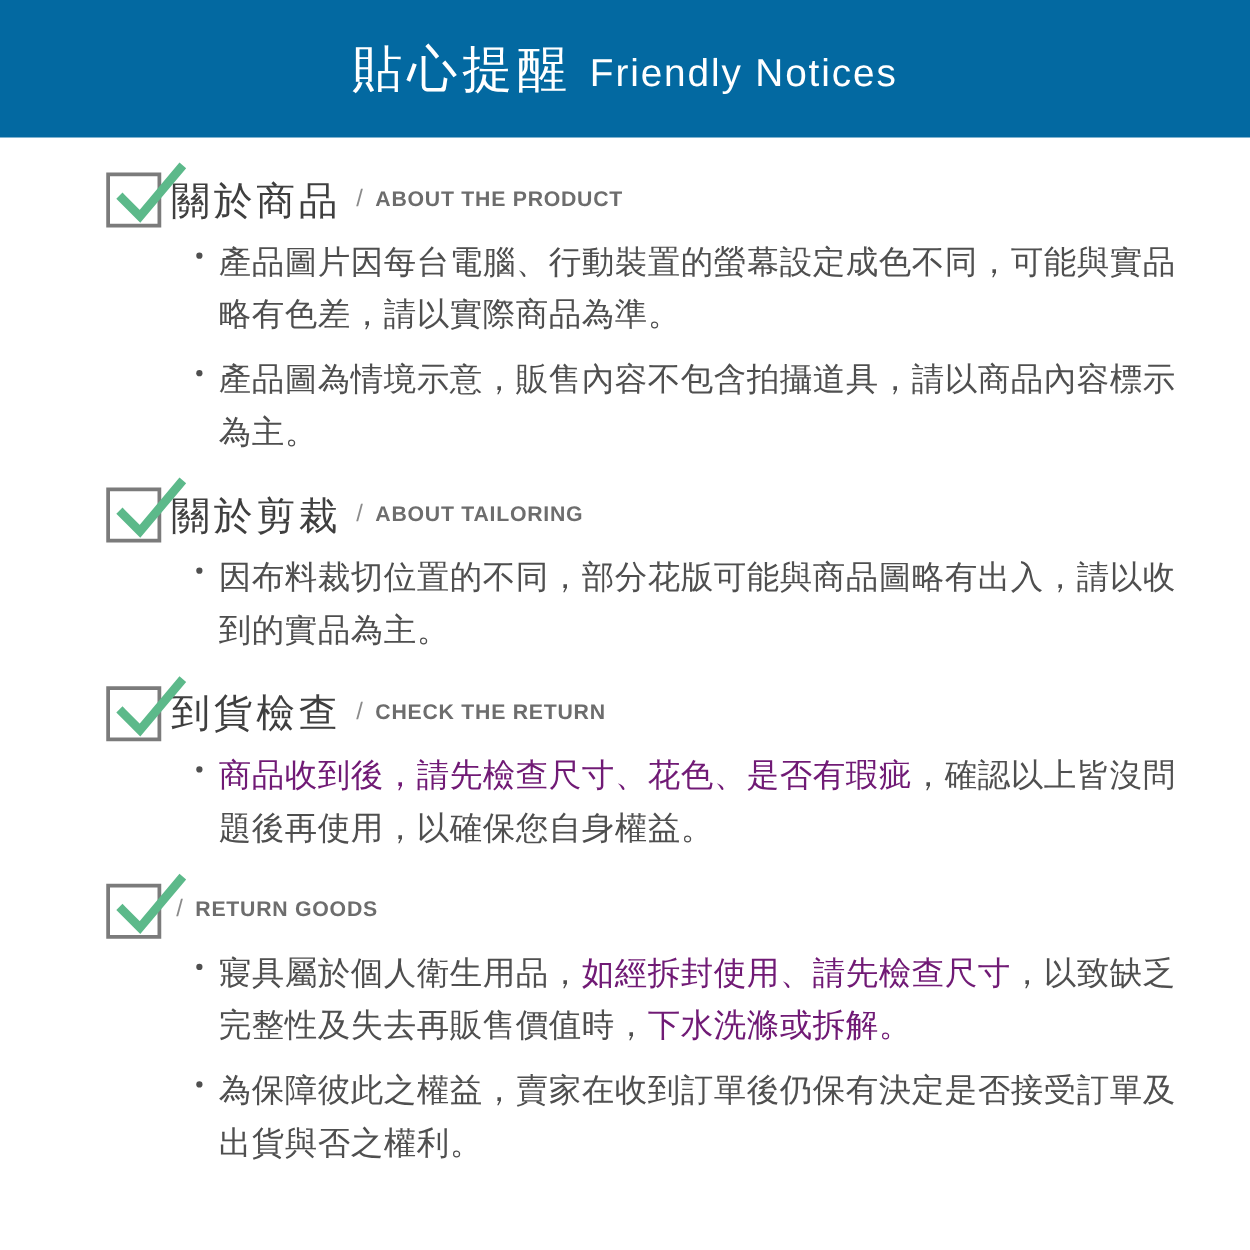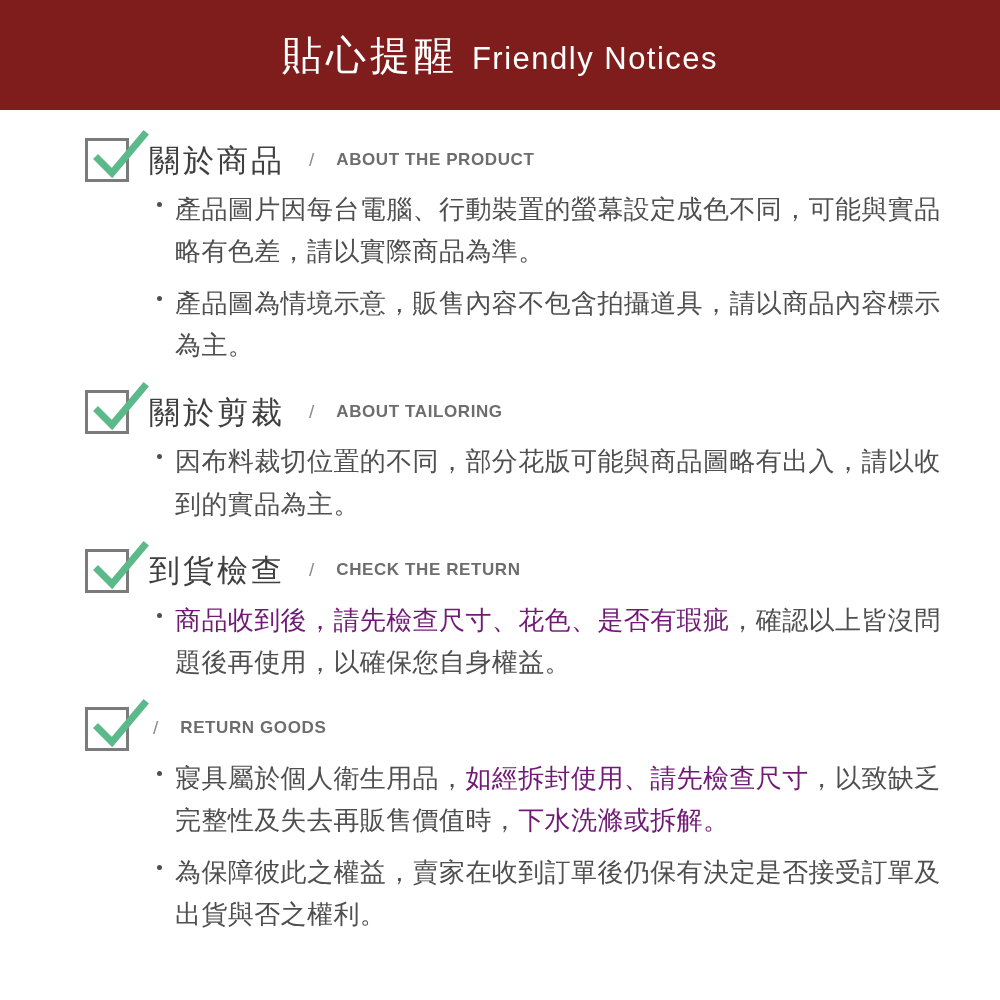--- a/index.html
+++ b/index.html
@@ -19,21 +19,21 @@
     position: relative;
     width: 1000px;
     height: 1000px;
     box-sizing: border-box;
   }
 
   
   .banner {
     width: 1000px;
     height: 110px;
-    background: #7f1d1d;
+    background: #0369a1;
     display: flex;
     align-items: center;
     justify-content: center;
     box-sizing: border-box;
   }
   .banner-inner {
     display: flex;
     align-items: baseline;
     justify-content: center;
     gap: 14px;
@@ -57,21 +57,21 @@
     box-sizing: border-box;
   }
 
   .section {
     margin-bottom: 24px;
   }
 
   .sec-head {
     display: flex;
     align-items: center;
-    gap: 20px;
+    gap: 8px;
     margin-left: 55px;
     margin-bottom: 6px;
   }
 
   .check-box {
     position: relative;
     width: 44px;
     height: 44px;
     border: 3px solid #7b7b7b;
     box-sizing: border-box;

